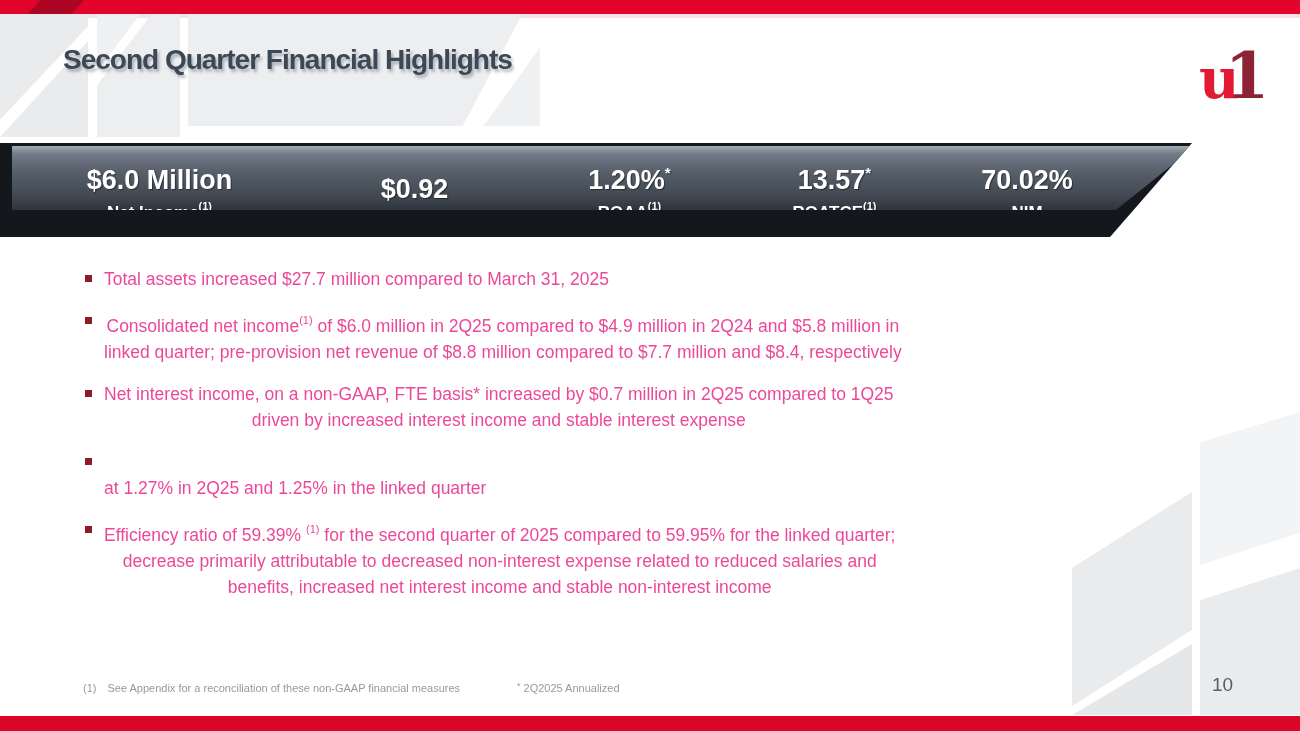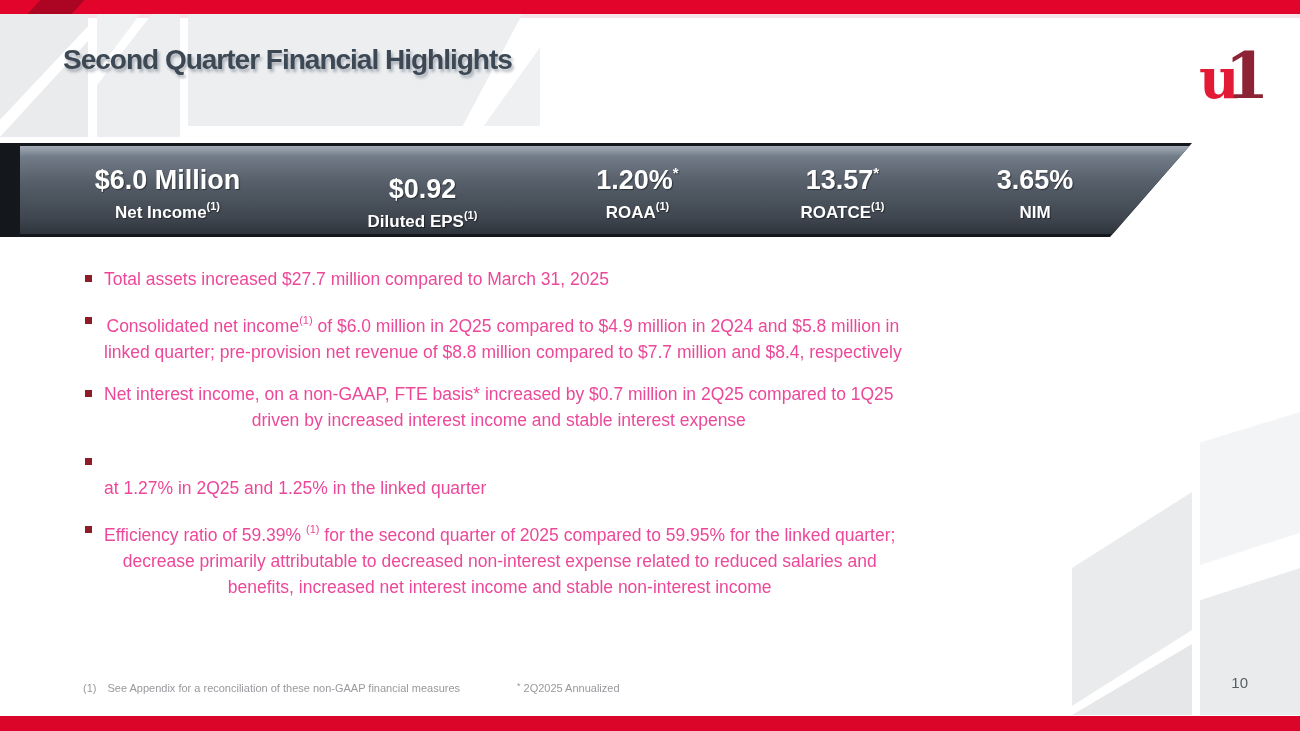--- a/index.html
+++ b/index.html
@@ -33,21 +33,21 @@
   }
   .logo{position:absolute;left:1199px;top:38px;display:flex;align-items:baseline;font-family:"DejaVu Serif", serif;font-weight:bold;}
   .logo .u{font-size:56px;color:#e31a33;z-index:1;}
   .logo .one{font-size:64px;color:#8c2436;margin-left:-15px;z-index:2;}
   
   .band{
     position:absolute;left:0;top:143px;width:1192px;height:94px;background:#14181d;
     clip-path:polygon(0 0,100% 0,calc(100% - 82px) 100%,0 100%);
   }
   .band-inner{
-    position:absolute;left:20px;top:3px;width:1184px;height:88px;
+    position:absolute;left:12px;top:3px;width:1184px;height:64px;
     clip-path:polygon(0 0,100% 0,calc(100% - 80px) 100%,0 100%);
     background:linear-gradient(180deg,#a4adb7 0%,#727c88 12%,#58616c 38%,#4a525c 62%,#3f464f 82%,#2e343c 100%);
   }
   .metrics{display:flex;padding-top:13px;}
   .metric{text-align:center;color:#ffffff;text-shadow:1px 1px 1px rgba(0,0,0,.45);}
   .m0{width:295px;}.m1{width:215px;margin-top:9px;}.m2{width:215px;}.m3{width:195px;}.m4{width:190px;}
   .metric .value{font-size:27px;font-weight:bold;line-height:30px;}
   .metric .value sup{font-size:15px;position:relative;top:-1px;}
   .metric .label{font-size:17px;font-weight:bold;line-height:24px;}
   .metric .label sup{font-size:11px;position:relative;top:-1px;}
@@ -55,21 +55,21 @@
   .bullets{position:absolute;left:85px;top:266px;width:1060px;}
   .bullet{display:flex;margin-bottom:16px;}
   .bullet .sq{flex:0 0 auto;width:7px;height:7px;background:#8e1c28;margin:9px 12px 0 0;}
   .bullet .txt{font-size:17.5px;line-height:26px;color:#ec4899;text-align:center;}
   .bullet .txt sup{font-size:11px;position:relative;top:-1px;}
   
   .footnote{position:absolute;left:65px;top:682px;width:1100px;font-size:11px;color:#97999d;margin-left:18px;}
   .fn1-marker{margin-right:11px;}
   .fn2{position:absolute;left:434px;top:0;}
   .fn2 .star{font-size:9px;position:relative;top:-3px;margin-right:3px;}
-  .page-number{position:absolute;left:1212px;top:674px;width:36px;text-align:right;font-size:15px;color:#595e64;}
+  .page-number{position:absolute;left:1212px;top:674px;width:36px;text-align:left;font-size:19px;color:#595e64;}
 </style>
 </head>
 <body>
 
 <div class="slide">
 
   <div class="bar-top">
     <div class="bar-top-accent"></div>
   </div>
   <div class="bar-top-underline"></div>
@@ -109,21 +109,21 @@
           <div class="value"><span>1.20%</span><sup>*</sup></div>
           <div class="label"><span>ROAA</span><sup>(1)</sup></div>
         </div>
 
         <div class="metric m3">
           <div class="value"><span>13.57</span><sup>*</sup></div>
           <div class="label"><span>ROATCE</span><sup>(1)</sup></div>
         </div>
 
         <div class="metric m4">
-          <div class="value"><span>3.65%</span><sup></sup></div>
+          <div class="value"><span>70.02%</span><sup></sup></div>
           <div class="label"><span>NIM</span><sup></sup></div>
         </div>
 
       </div>
     </div>
   </div>
 
   <div class="bullets">
 
     <div class="bullet">

